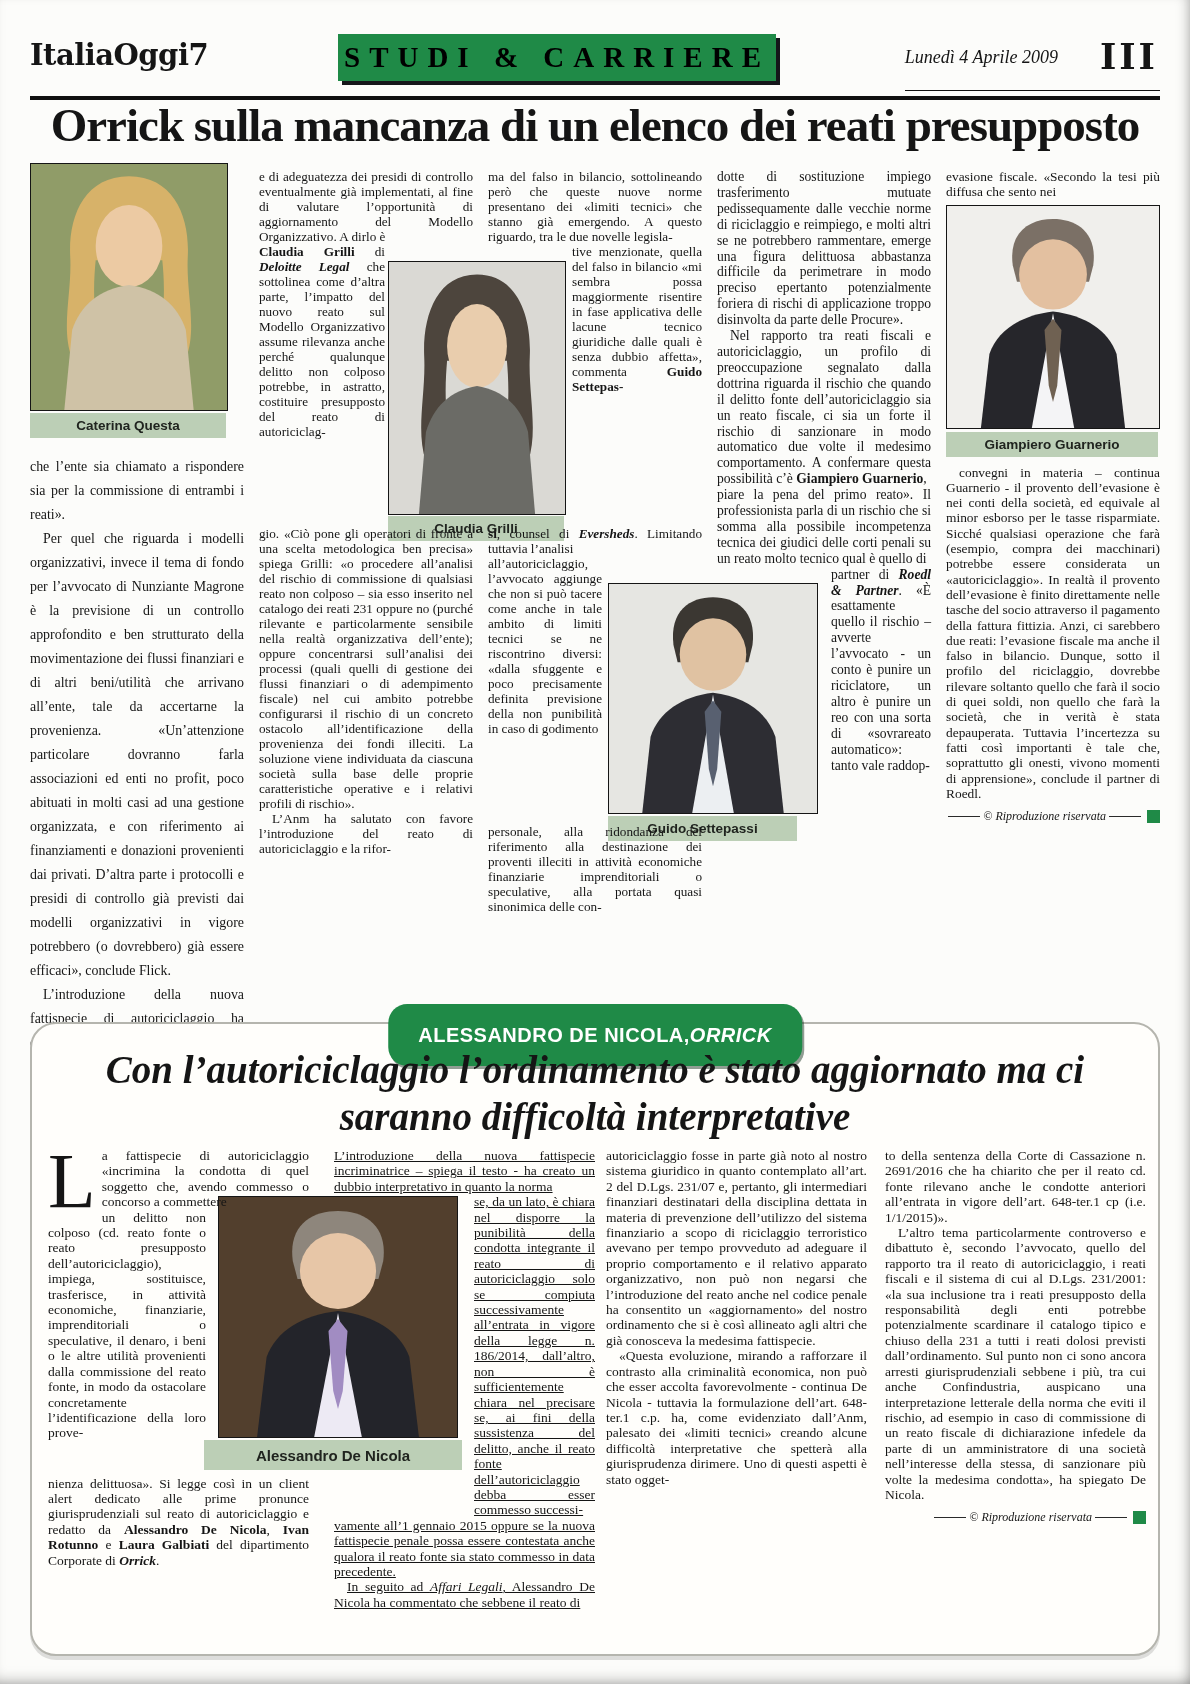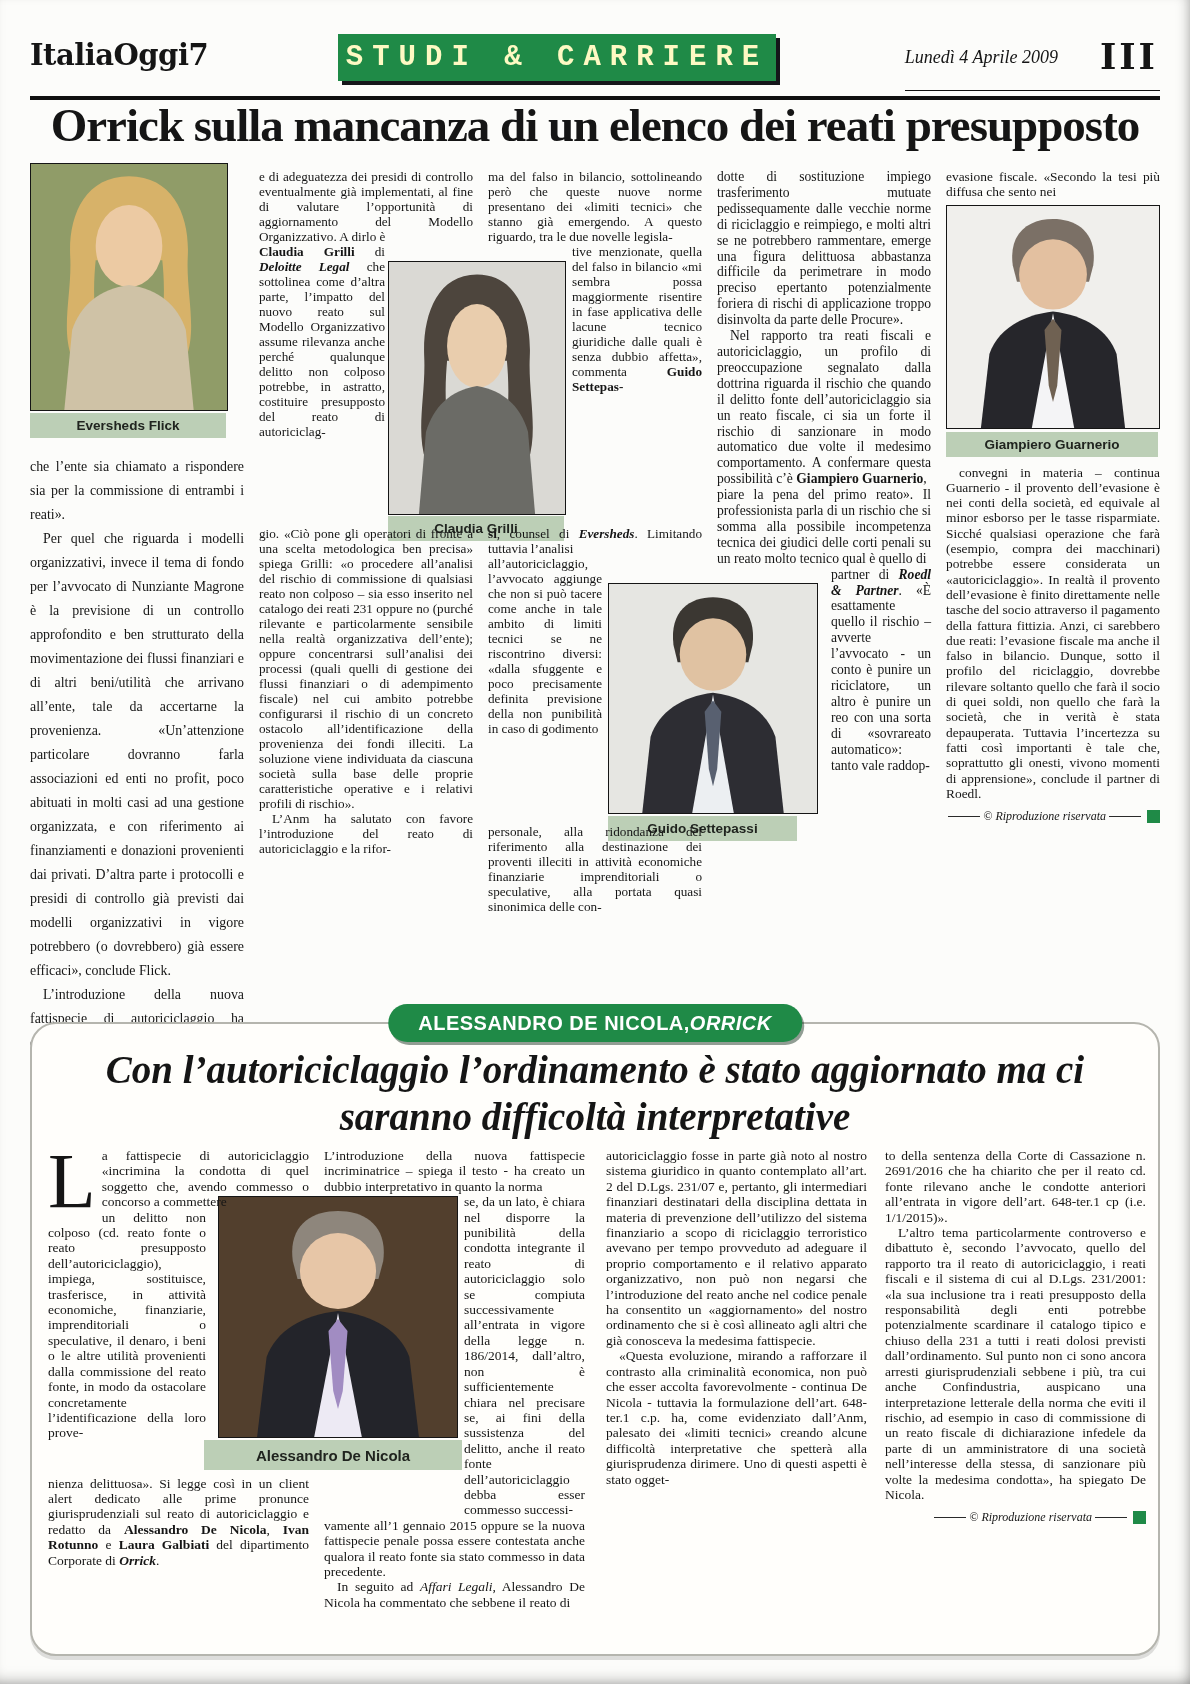--- a/index.html
+++ b/index.html
@@ -5,22 +5,22 @@
   html,body{margin:0;padding:0;background:#e9e8e4;}
   .page{position:relative;width:1190px;height:1684px;background:#fcfcfa;overflow:hidden;
         font-family:"Liberation Serif",serif;color:#151515;
         box-shadow:inset -10px 0 14px -10px rgba(0,0,0,.35), inset 0 -12px 16px -12px rgba(0,0,0,.4);}
   
   .masthead{position:absolute;left:30px;top:38px;font-family:"DejaVu Serif",serif;font-weight:bold;
             font-size:29px;letter-spacing:-.5px;}
   .hrule{position:absolute;left:30px;right:30px;top:96px;height:4px;background:#101010;}
   .hrule-thin{position:absolute;right:30px;width:255px;top:90px;height:1px;background:#101010;}
   .section-banner{position:absolute;left:338px;top:34px;width:438px;height:47px;background:#1f8a47;
-            color:#fef9c3;display:flex;align-items:center;justify-content:center;z-index:3;
-            font-weight:bold;font-size:29px;letter-spacing:9px;box-shadow:4px 4px 0 #15161a;font-family:Liberation Mono, monospace;}
+            color:#000000;display:flex;align-items:center;justify-content:center;z-index:3;
+            font-weight:bold;font-size:29px;letter-spacing:9px;box-shadow:4px 4px 0 #15161a;}
   .issue-date{position:absolute;right:132px;top:47px;font-style:italic;font-size:18px;}
   .pageno{position:absolute;right:32px;top:36px;font-family:"DejaVu Serif",serif;font-weight:bold;
             font-size:35px;letter-spacing:3px;}
   
   .headline1{position:absolute;left:30px;top:98px;width:1130px;margin:0;text-align:center;
             font-size:47px;font-weight:bold;letter-spacing:-1px;white-space:nowrap;}
   .art1{position:absolute;left:30px;top:163px;width:1130px;height:790px;}
   p{margin:0;}
   .txt{font-size:13.2px;line-height:15px;text-align:justify;hyphens:auto;-webkit-hyphens:auto;
        overflow-wrap:break-word;}
@@ -53,31 +53,31 @@
   .p-guarn .ph-bg{fill:#f0efec}.p-guarn .ph-hair{fill:#7b7066}.p-guarn .ph-face{fill:#e3c0a0}.p-guarn .ph-torso{fill:#26262b}.p-guarn .ph-shirt{fill:#f4f4f6}.p-guarn .ph-tie{fill:#6f6152}
   .p-nicola .ph-bg{fill:#523f2d}.p-nicola .ph-hair{fill:#8e867c}.p-nicola .ph-face{fill:#e7c6a7}.p-nicola .ph-torso{fill:#23242a}.p-nicola .ph-shirt{fill:#edeaf4}.p-nicola .ph-tie{fill:#a18cc2}
   
   .copyline{display:flex;align-items:center;justify-content:flex-end;gap:3px;margin-top:8px;}
   .cdash{width:32px;height:0;border-top:1.3px solid #2a2a2a;}
   .ctext{font-style:italic;font-size:12px;}
   .csq{width:13px;height:13px;background:#1f8a47;margin-left:3px;}
   
   .art2box{position:absolute;left:30px;top:1022px;width:1126px;height:630px;background:#fffefb;
            border:2px solid #b5b5ae;border-radius:26px;box-shadow:0 4px 0 rgba(0,0,0,.12);}
-  .kicker{position:absolute;top:-20px;left:50%;transform:translateX(-50%);height:38px;padding:0 30px;
+  .kicker{position:absolute;top:-20px;left:50%;transform:translateX(-50%);height:38px;padding:12px 30px;
           background:#1f8a47;border-radius:19px;color:#fff;display:flex;align-items:center;
           font-family:"Liberation Sans",sans-serif;font-weight:bold;font-size:20px;letter-spacing:.5px;
           white-space:nowrap;box-shadow:2px 3px 0 rgba(10,40,20,.45);}
   .headline2{position:absolute;top:22px;left:60px;right:60px;margin:0;text-align:center;
           font-size:39px;line-height:47px;font-style:italic;font-weight:bold;}
   .a2cols{position:absolute;left:0;top:124px;right:0;bottom:6px;overflow:hidden;}
   .txt2{font-size:13.5px;line-height:15.4px;text-align:justify;hyphens:auto;-webkit-hyphens:auto;
         overflow-wrap:break-word;}
   .col2s{position:absolute;top:0;width:261px;}
-  .a2c1{left:16px;}.a2c2{left:292px;}.a2c3{left:574px;}.a2c4{left:853px;}
+  .a2c1{left:16px;}.a2c2{left:302px;text-decoration:underline;}.a2c3{left:574px;}.a2c4{left:853px;}
   .dropcap{float:left;font-size:78px;line-height:58px;padding:4px 6px 0 0;}
   .nbA{width:158px;min-height:266px;}
   .nbB{margin-left:140px;min-height:266px;}
   .p-nicola{left:186px;top:48px;width:238px;height:240px;}
   .cap-nicola{left:172px;top:292px;width:258px;height:30px;font-size:15px;}
   .run-b{font-weight:bold;}
   .run-i{font-style:italic;}
   .run-bi{font-weight:bold;font-style:italic;}
 </style>
 </head>
@@ -99,21 +99,21 @@
   <section class="art1">
 
     <figure class="photo p-flick">
       <svg viewBox="0 0 100 120" preserveAspectRatio="none" aria-hidden="true">
         <rect class="ph-bg" x="0" y="0" width="100" height="120"></rect>
         <path class="ph-hair" d="M50 6 C27 6 19 26 20 45 C21 63 15 80 21 95 L36 88 C31 72 32 57 33 47 L67 47 C68 57 69 72 64 88 L79 95 C85 80 79 63 80 45 C81 26 73 6 50 6 Z"></path>
         <ellipse class="ph-face" cx="50" cy="40" rx="17" ry="20"></ellipse>
         <path class="ph-torso" d="M50 59 C35 61 25 69 21 81 L17 120 L83 120 L79 81 C75 69 65 61 50 59 Z"></path>
       </svg>
     </figure>
-    <div class="caption cap-flick">Eversheds Flick</div>
+    <div class="caption cap-flick">Caterina Questa</div>
 
     <figure class="photo p-grilli">
       <svg viewBox="0 0 100 120" preserveAspectRatio="none" aria-hidden="true">
         <rect class="ph-bg" x="0" y="0" width="100" height="120"></rect>
         <path class="ph-hair" d="M50 6 C27 6 19 26 20 45 C21 63 15 80 21 95 L36 88 C31 72 32 57 33 47 L67 47 C68 57 69 72 64 88 L79 95 C85 80 79 63 80 45 C81 26 73 6 50 6 Z"></path>
         <ellipse class="ph-face" cx="50" cy="40" rx="17" ry="20"></ellipse>
         <path class="ph-torso" d="M50 59 C35 61 25 69 21 81 L17 120 L83 120 L79 81 C75 69 65 61 50 59 Z"></path>
       </svg>
     </figure>
     <div class="caption cap-grilli">Claudia Grilli</div>

